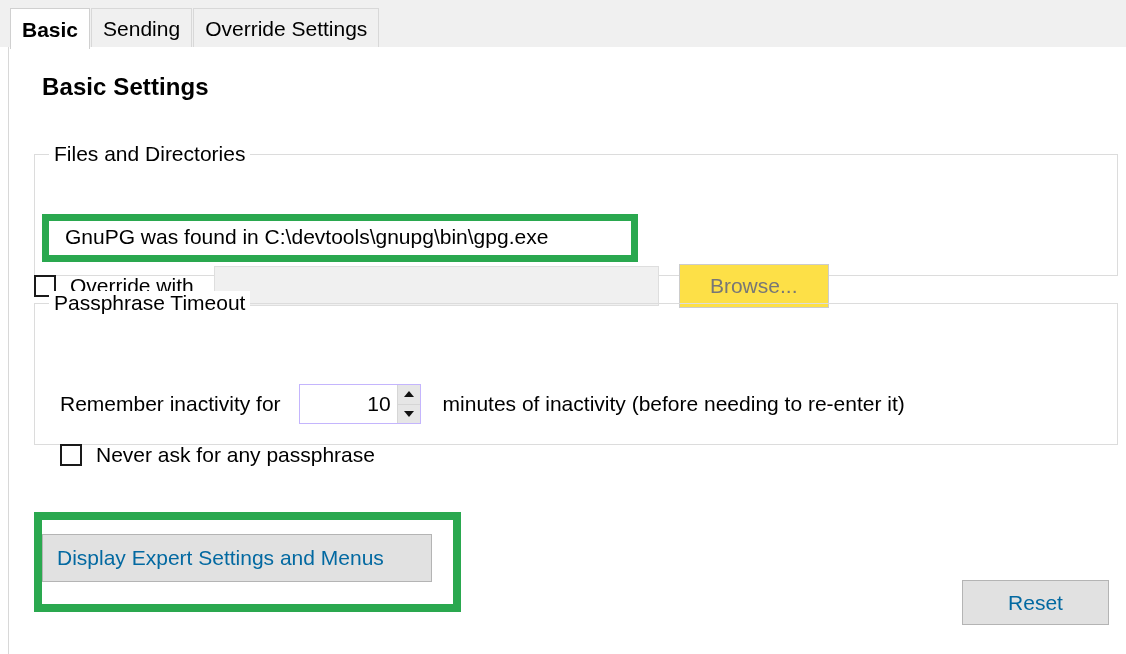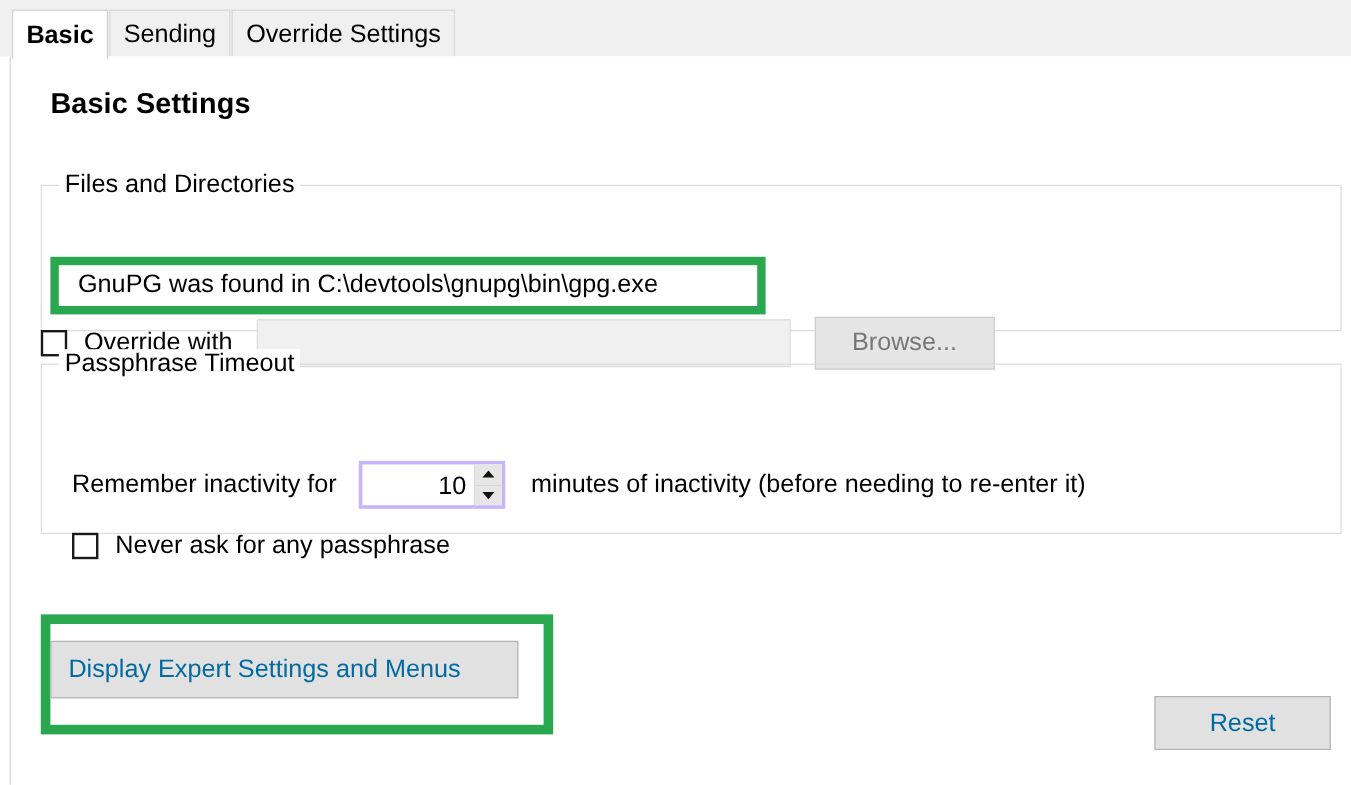--- a/index.html
+++ b/index.html
@@ -189,21 +189,21 @@
     background: #e1e1e1;
     border: 1px solid #b4b4b4;
     color: #0369a1;
     box-sizing: border-box;
     cursor: default;
     padding: 0;
     text-align: center;
     white-space: nowrap;
   }
   .btn.disabled {
-    background: #e5e5e5;
+    background: #fde047;
     border: 1px solid #cccccc;
     color: #777777;
   }
   #browse-button {
     width: 150px;
     height: 44px;
     margin-left: 20px;
     line-height: 42px;
   }
 
@@ -218,21 +218,21 @@
   }
   .row-label {
     font-size: 21px;
     white-space: nowrap;
   }
   .spinner {
     position: relative;
     width: 122px;
     height: 40px;
     margin-left: 18px;
-    border: 3px solid #c4b5fd;
+    border: 1px solid #c4b5fd;
     background: #ffffff;
     box-sizing: border-box;
     display: flex;
     align-items: stretch;
   }
   .spinner-value {
     flex: 1 1 auto;
     text-align: right;
     font-size: 21px;
     line-height: 38px;

